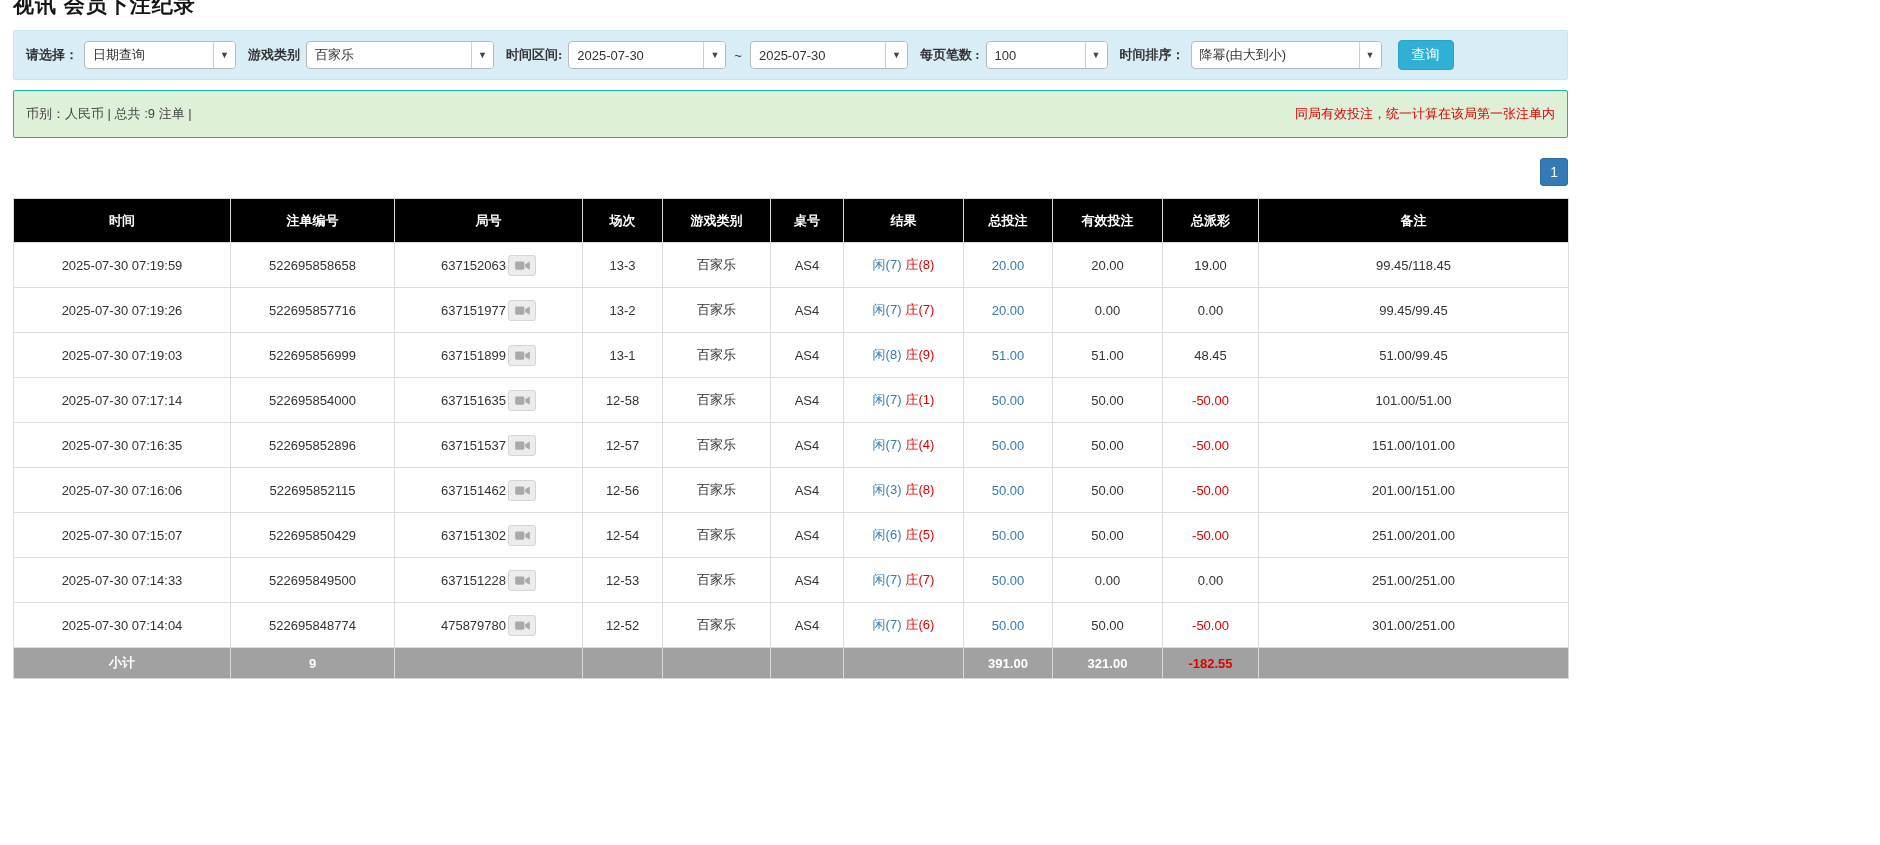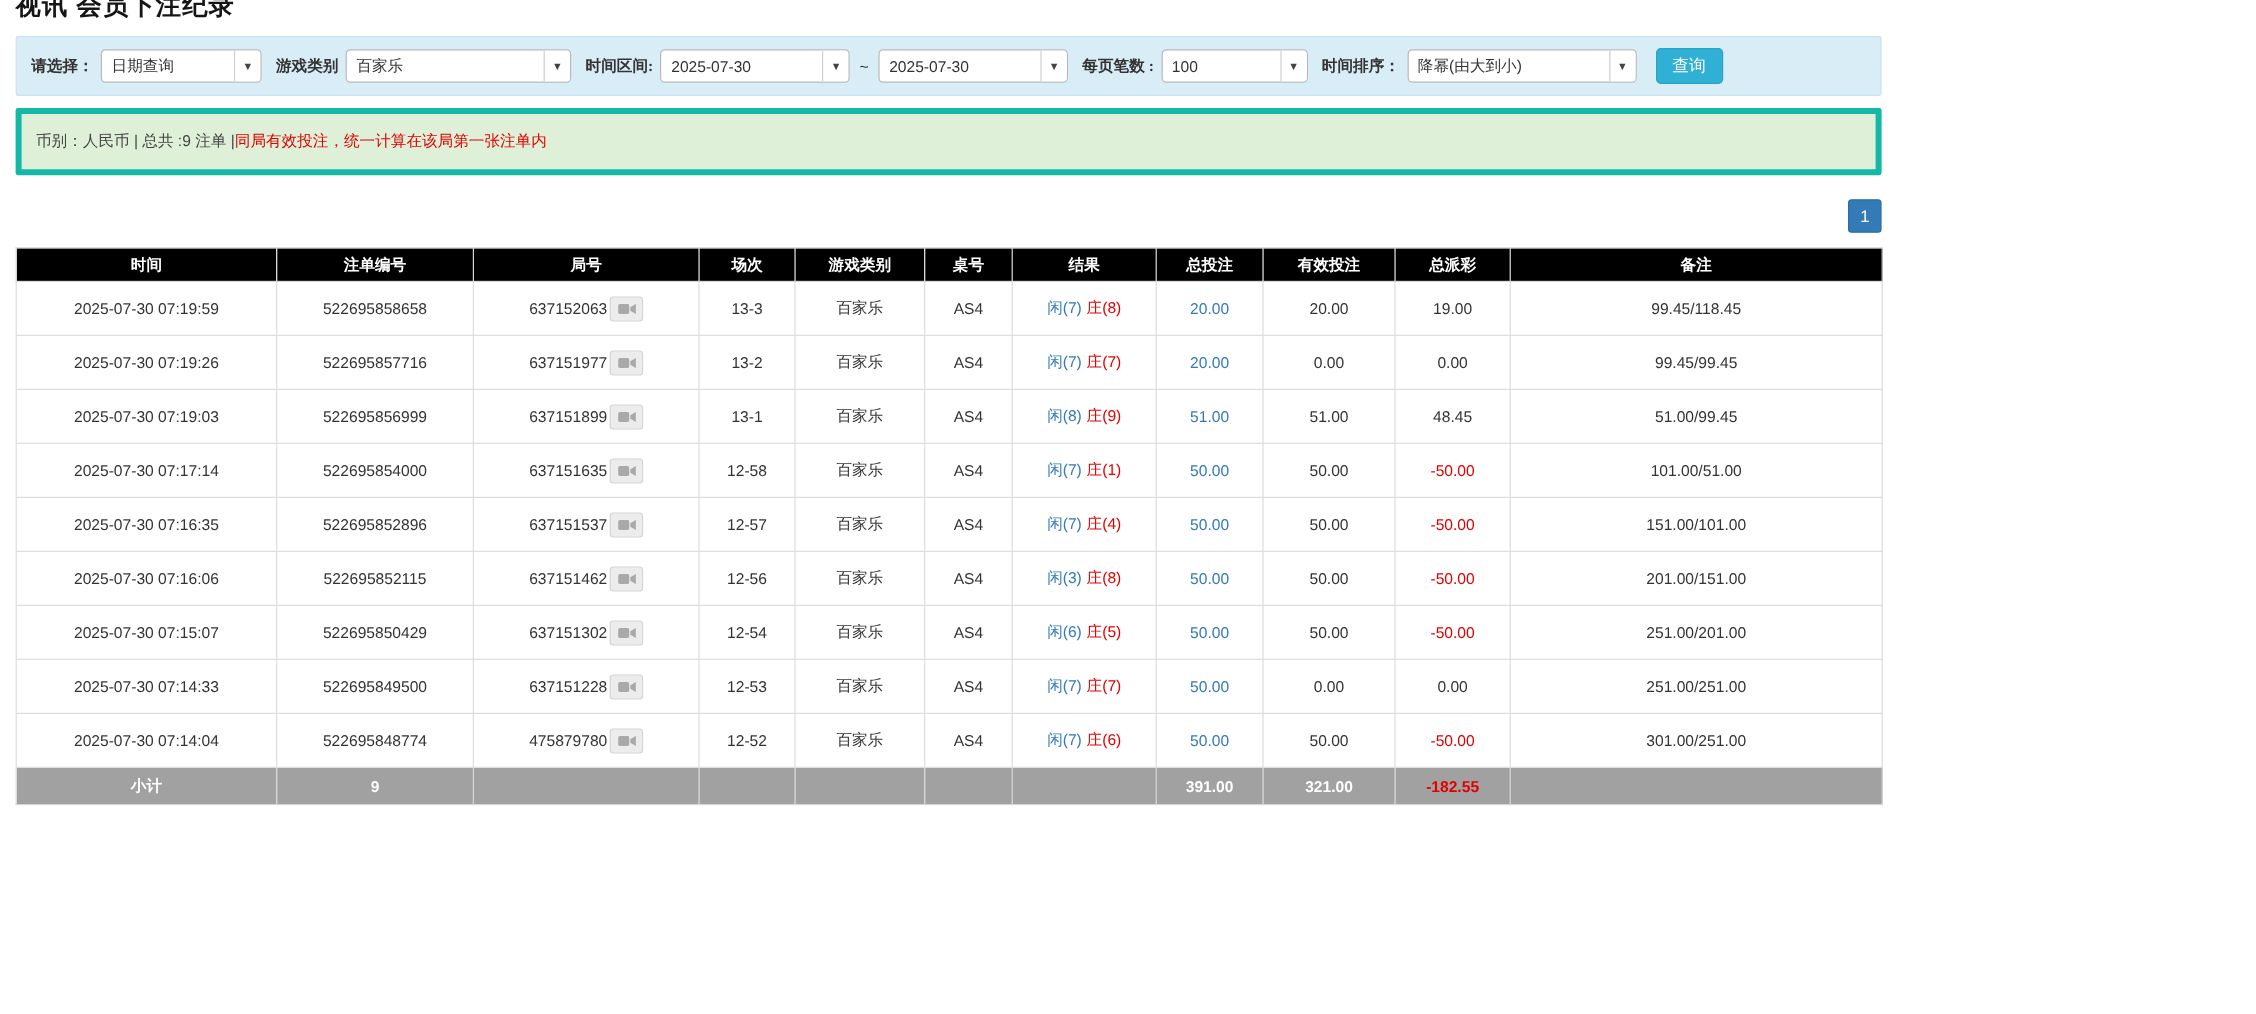--- a/index.html
+++ b/index.html
@@ -67,24 +67,25 @@
     padding: 5px 13px;
     border-radius: 4px;
     cursor: pointer;
     margin-left: 4px;
     font-family: inherit;
   }
 
   
   .summary-bar {
     background: var(--summary-bar-bg, #dff0d8);
-    border: 5px solid #14b8a6;
+    border: 1px solid #14b8a6;
     border-radius: 2px;
     padding: 14px 12px;
     display: flex;
+    justify-content: space-between;
     align-items: center;
     margin-bottom: 20px;
   }
   .summary-left { color: #444; }
   .summary-notice { color: var(--notice-red, #e00000); }
 
   
   .pagination { text-align: right; margin-bottom: 12px; }
   .page-btn {
     display: inline-block;
@@ -103,21 +104,21 @@
   table.records {
     border-collapse: collapse;
     table-layout: fixed;
     width: 1555px;
   }
   table.records thead th {
     background: var(--header-bg, #000);
     color: #fff;
     font-weight: bold;
     font-size: 13px;
-    height: 28px;
+    height: 44px;
     border: 1px solid #d8d8d8;
     text-align: center;
     padding: 0 4px;
   }
   table.records tbody td {
     border: 1px solid #ddd;
     height: 45px;
     text-align: center;
     vertical-align: middle;
     font-size: 13px;
@@ -156,21 +157,21 @@
 </head>
 <body>
 
 <div class="page">
 
   <div class="page-title">视讯 会员下注纪录</div>
 
   <div class="filter-bar">
     <div class="filter-group">
       <span class="flabel">请选择：</span>
-      <div class="combo" style="width:134px">
+      <div class="combo" style="width:152px">
         <span class="combo-text">日期查询</span>
         <span class="combo-arrow">▼</span>
       </div>
     </div>
     <div class="filter-group">
       <span class="flabel">游戏类别</span>
       <div class="combo" style="width:188px">
         <span class="combo-text">百家乐</span>
         <span class="combo-arrow">▼</span>
       </div>

